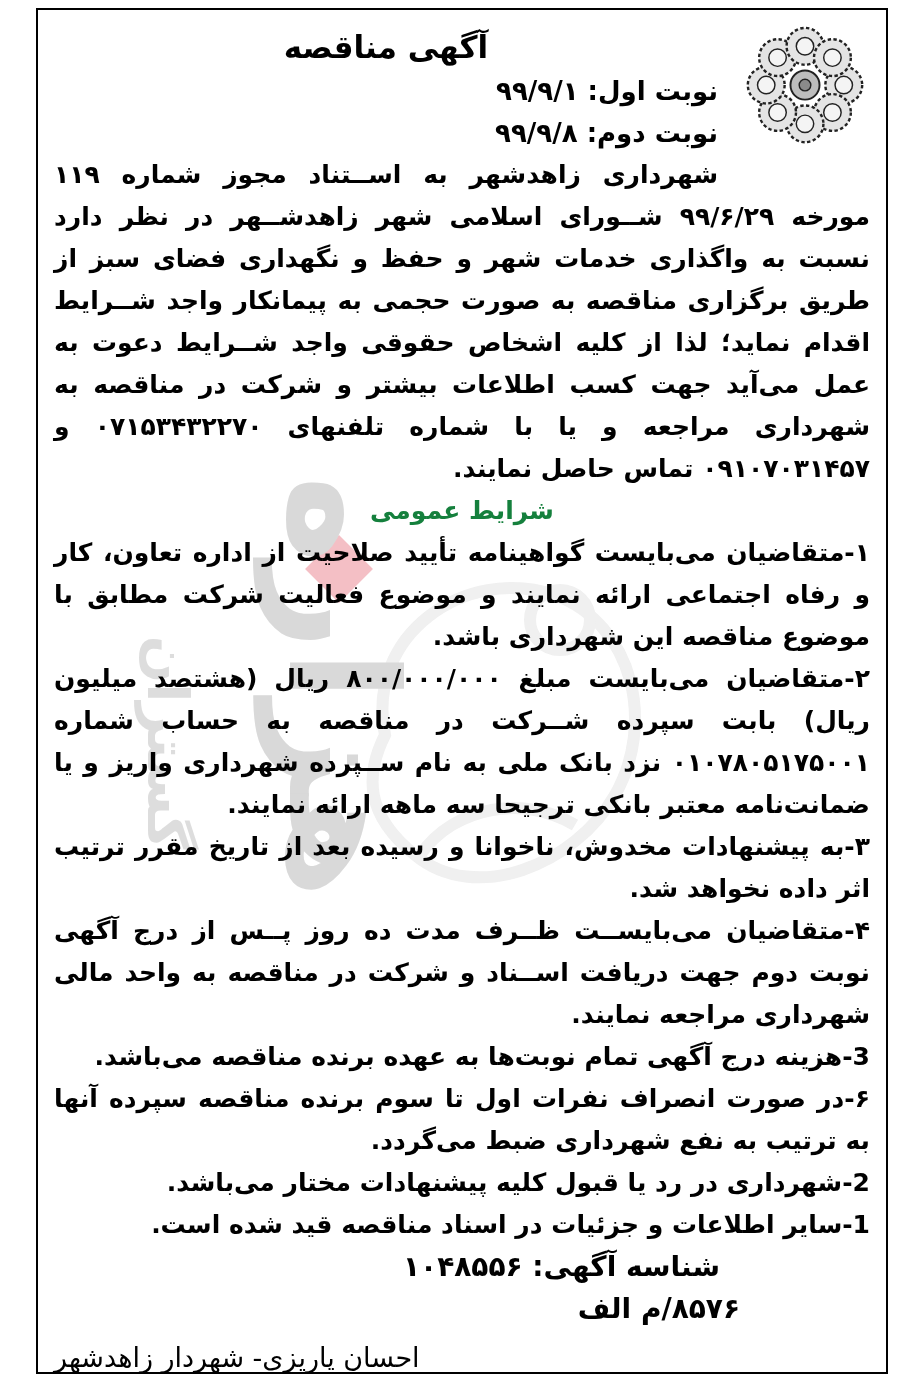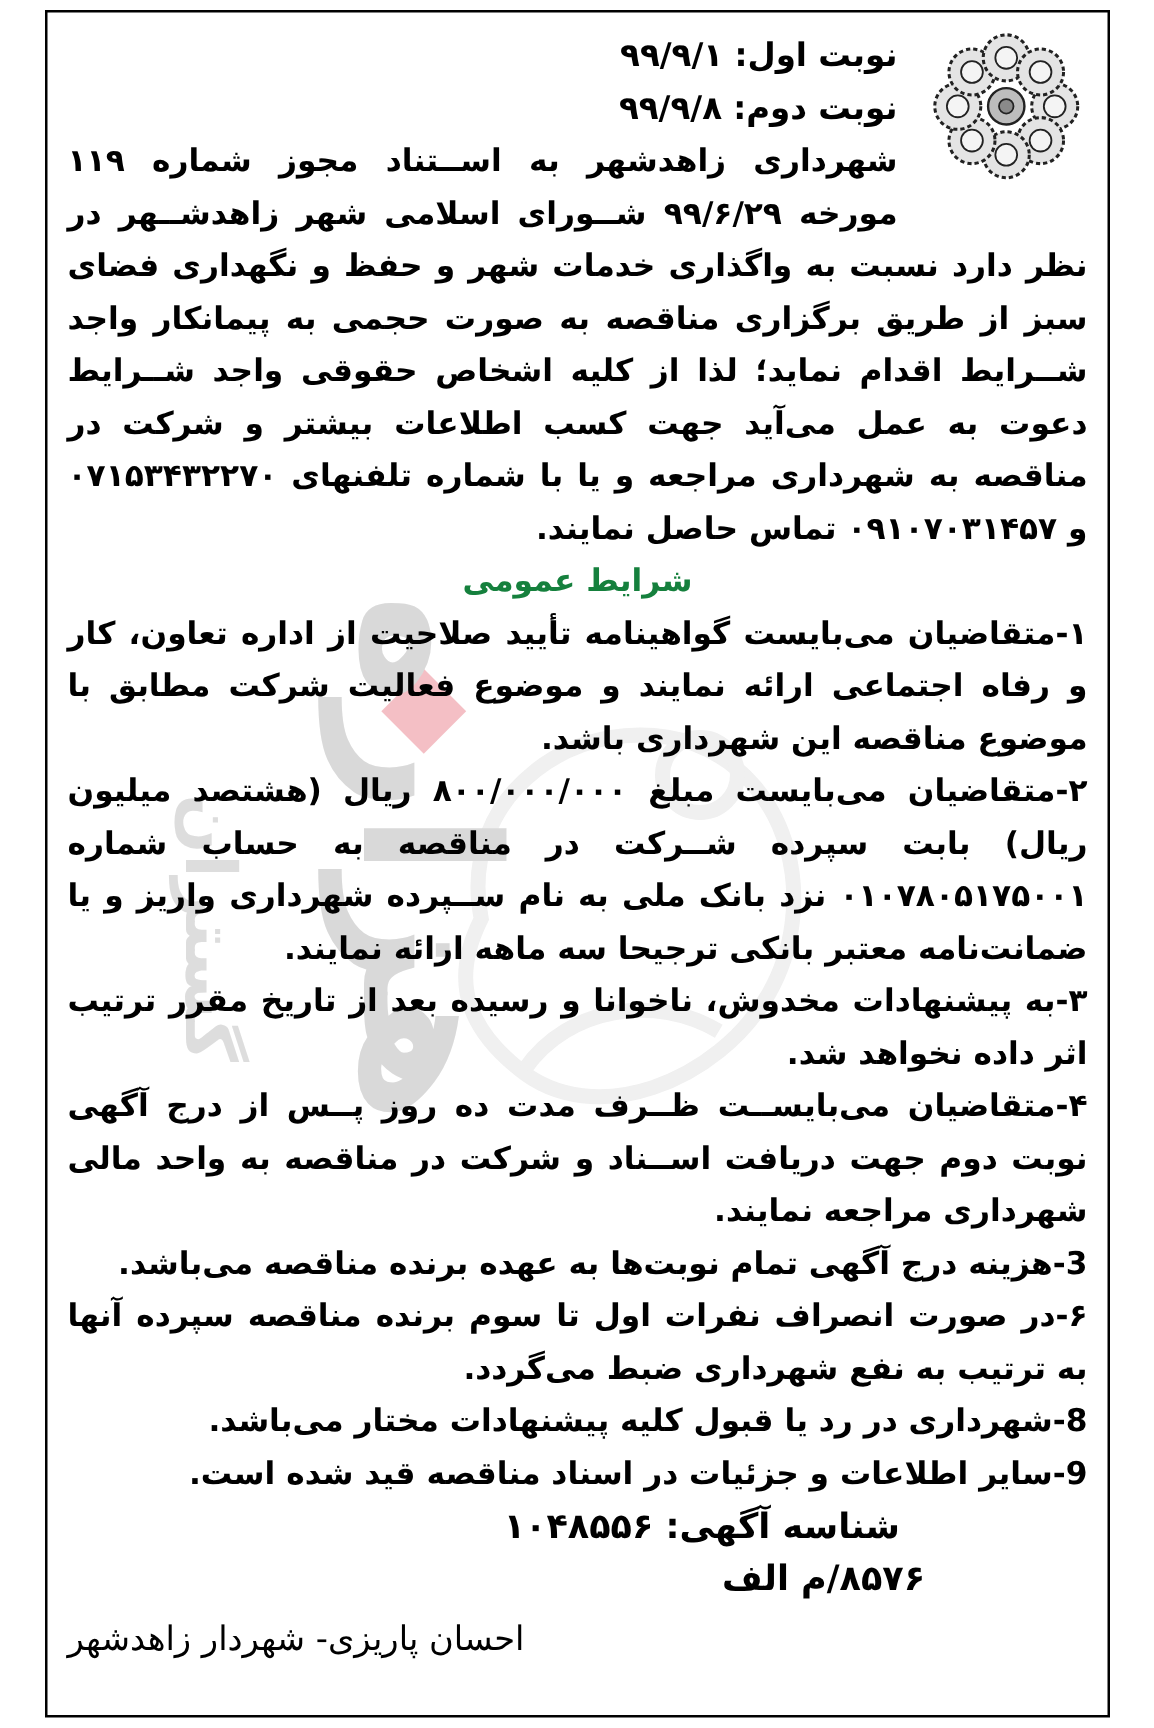--- a/index.html
+++ b/index.html
@@ -115,33 +115,34 @@
       <circle cx="36.7" cy="91.3" r="9"></circle>
       <circle cx="25" cy="63" r="9"></circle>
       <circle cx="36.7" cy="34.7" r="9"></circle>
       <circle cx="65" cy="23" r="9"></circle>
       <circle cx="93.3" cy="34.7" r="9"></circle>
     </g>
     <circle cx="65" cy="63" r="15" fill="#bdbdbd" stroke="#222222" stroke-width="2"></circle>
     <circle cx="65" cy="63" r="6" fill="#8a8a8a" stroke="#222222" stroke-width="1.5"></circle>
   </svg>
 
+  <div class="page-title">آگهی مناقصه</div>
   <div class="round-line">نوبت اول: ۹۹/۹/۱</div>
   <div class="round-line">نوبت دوم: ۹۹/۹/۸</div>
 
   <p class="body-text">شهرداری زاهدشهر به اســتناد مجوز شماره ۱۱۹ مورخه ۹۹/۶/۲۹ شــورای اسلامی شهر زاهدشــهر در نظر دارد نسبت به واگذاری خدمات شهر و حفظ و نگهداری فضای سبز از طریق برگزاری مناقصه به صورت حجمی به پیمانکار واجد شــرایط اقدام نماید؛ لذا از کلیه اشخاص حقوقی واجد شــرایط دعوت به عمل می‌آید جهت کسب اطلاعات بیشتر و شرکت در مناقصه به شهرداری مراجعه و یا با شماره تلفنهای ۰۷۱۵۳۴۳۲۲۷۰ و ۰۹۱۰۷۰۳۱۴۵۷ تماس حاصل نمایند.</p>
 
   <div class="heading-line">شرایط عمومی</div>
 
   <p class="body-text">۱-متقاضیان می‌بایست گواهینامه تأیید صلاحیت از اداره تعاون، کار و رفاه اجتماعی ارائه نمایند و موضوع فعالیت شرکت مطابق با موضوع مناقصه این شهرداری باشد.</p>
   <p class="body-text">۲-متقاضیان می‌بایست مبلغ ۸۰۰/۰۰۰/۰۰۰ ریال (هشتصد میلیون ریال) بابت سپرده شــرکت در مناقصه به حساب شماره ۰۱۰۷۸۰۵۱۷۵۰۰۱ نزد بانک ملی به نام ســپرده شهرداری واریز و یا ضمانت‌نامه معتبر بانکی ترجیحا سه ماهه ارائه نمایند.</p>
   <p class="body-text">۳-به پیشنهادات مخدوش، ناخوانا و رسیده بعد از تاریخ مقرر ترتیب اثر داده نخواهد شد.</p>
   <p class="body-text">۴-متقاضیان می‌بایســت ظــرف مدت ده روز پــس از درج آگهی نوبت دوم جهت دریافت اســناد و شرکت در مناقصه به واحد مالی شهرداری مراجعه نمایند.</p>
   <p class="body-text">3-هزینه درج آگهی تمام نوبت‌ها به عهده برنده مناقصه می‌باشد.</p>
   <p class="body-text">۶-در صورت انصراف نفرات اول تا سوم برنده مناقصه سپرده آنها به ترتیب به نفع شهرداری ضبط می‌گردد.</p>
-  <p class="body-text">8-شهرداری در رد یا قبول کلیه پیشنهادات مختار می‌باشد.</p>
-  <p class="body-text">9-سایر اطلاعات و جزئیات در اسناد مناقصه قید شده است.</p>
+  <p class="body-text">2-شهرداری در رد یا قبول کلیه پیشنهادات مختار می‌باشد.</p>
+  <p class="body-text">1-سایر اطلاعات و جزئیات در اسناد مناقصه قید شده است.</p>
 
   <div class="footer-ad-id">شناسه آگهی: ۱۰۴۸۵۵۶</div>
   <div class="footer-ref">۸۵۷۶/م الف</div>
   <div class="signature">احسان پاریزی- شهردار زاهدشهر</div>
 
 </div>
 
 </body></html>

